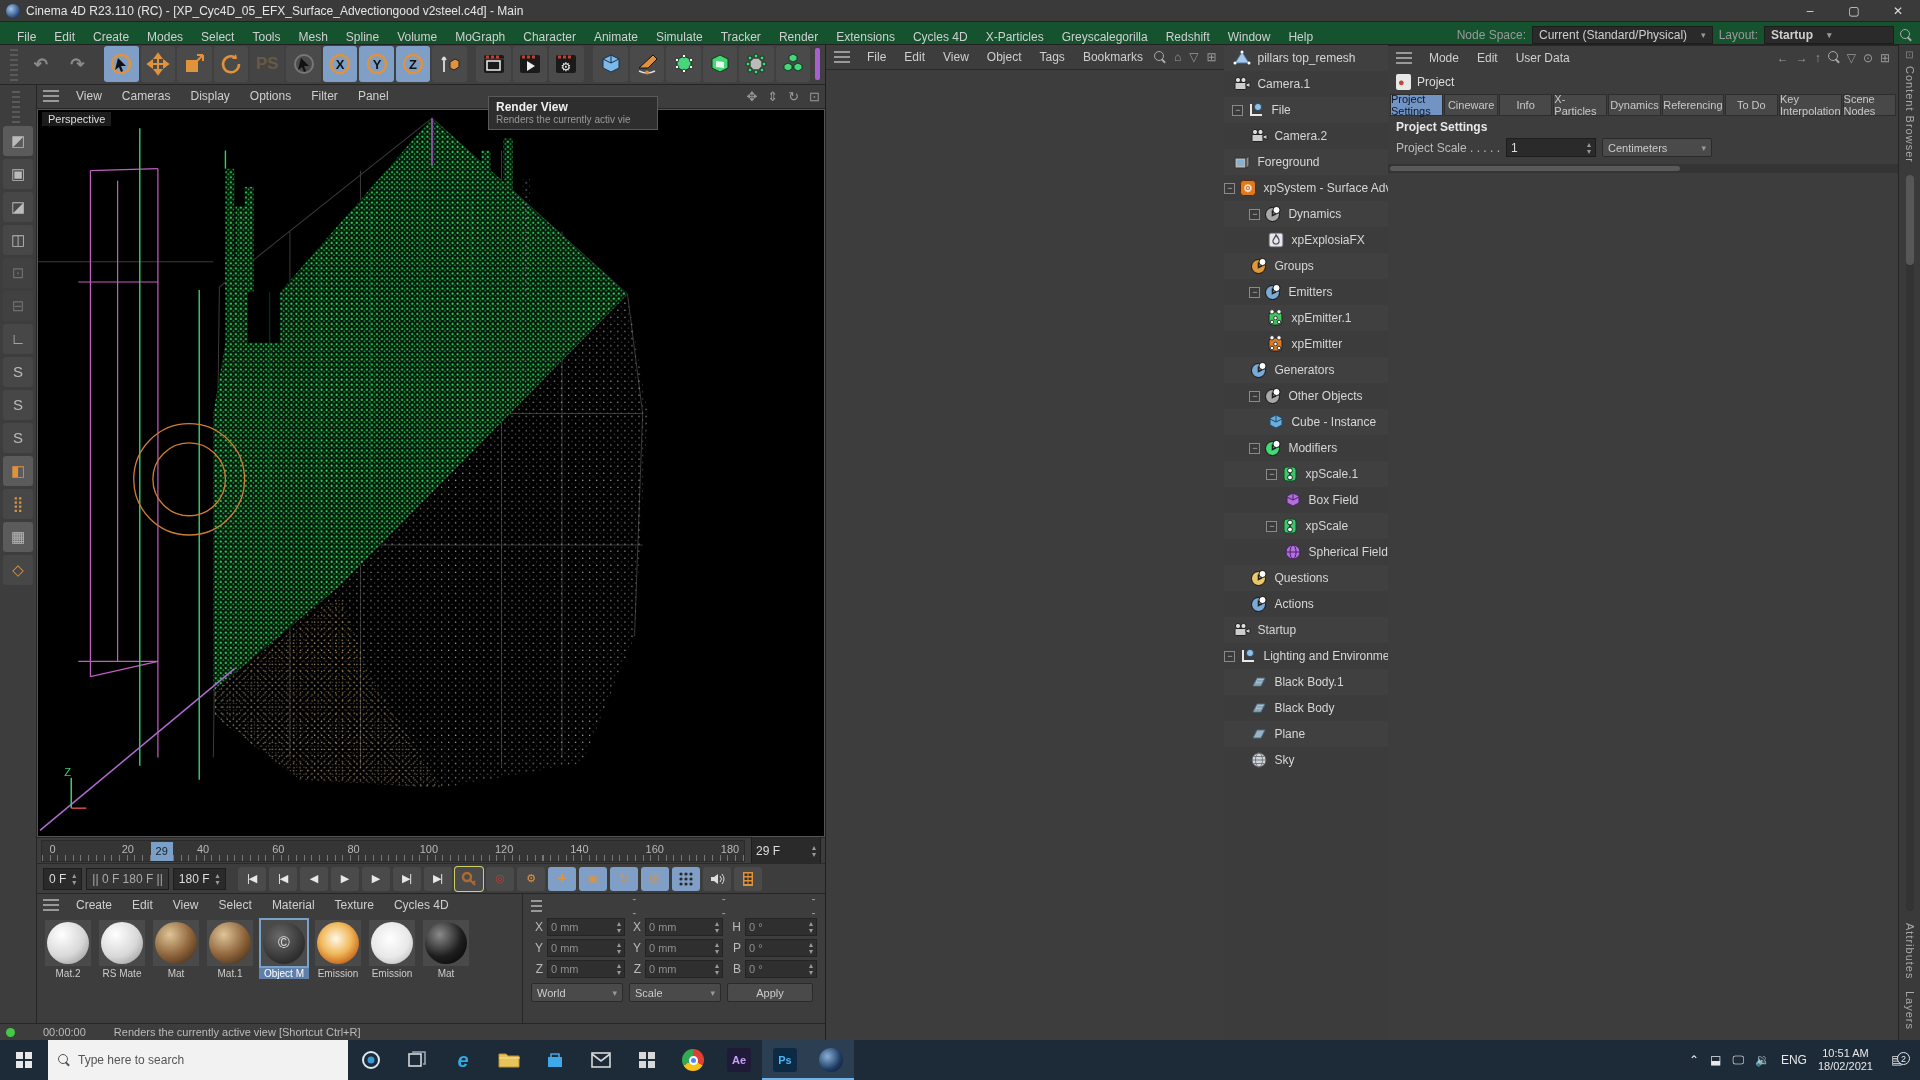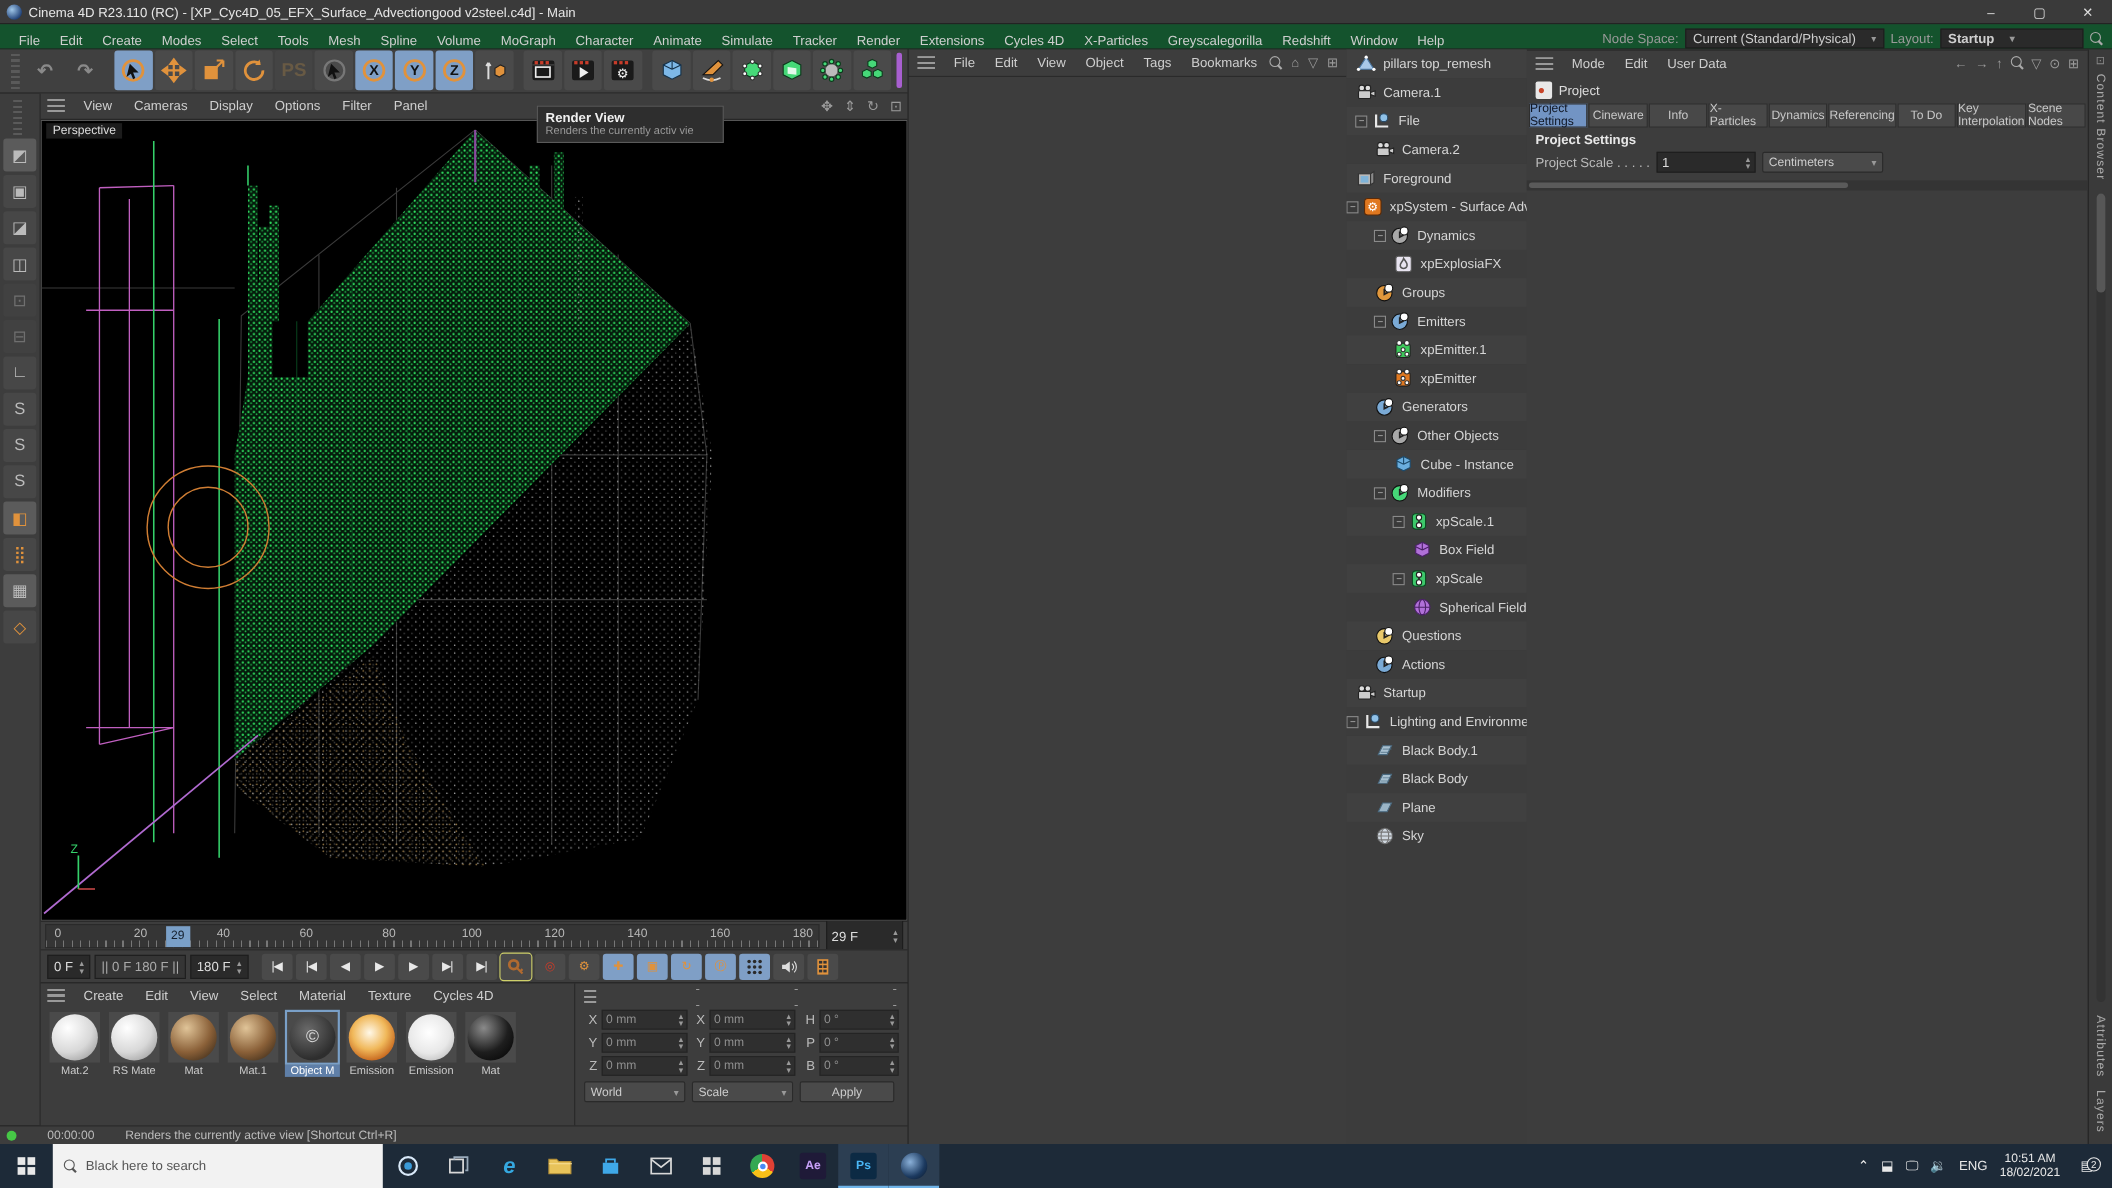--- a/index.html
+++ b/index.html
@@ -1551,21 +1551,21 @@
   <div id="tb-start">
       <div class="winlogo">
         <i></i>
         <i></i>
         <i></i>
         <i></i>
       </div>
     </div>
   <div id="tb-search">
     <span class="mag"></span>
-    <span>Black here to search</span>
+    <span>Type here to search</span>
   </div>
   <span id="tb-apps" style="display:flex;">
       <div class="tb-app">
         <svg width="22" height="22" viewBox="0 0 22 22">
           <circle cx="11" cy="11" r="8" fill="none" stroke="#d8e8f8" stroke-width="2"></circle>
           <circle cx="11" cy="11" r="3.5" fill="#3a9ad8"></circle>
         </svg>
       </div>
       <div class="tb-app">
         <svg width="20" height="20" viewBox="0 0 20 20">

